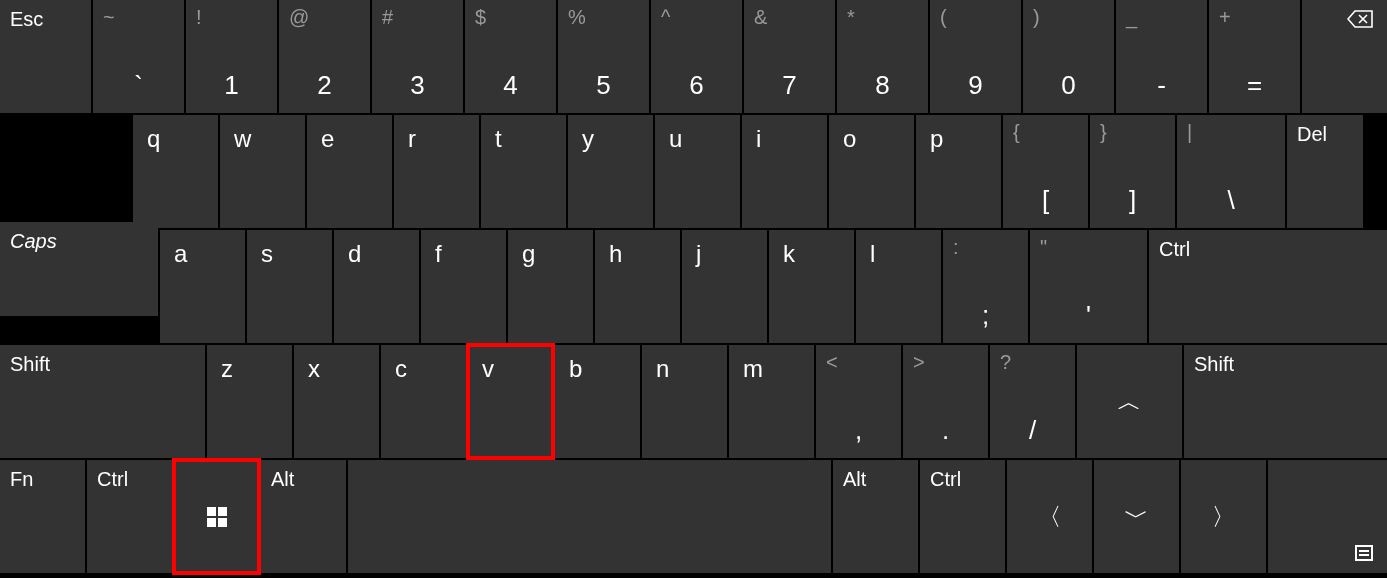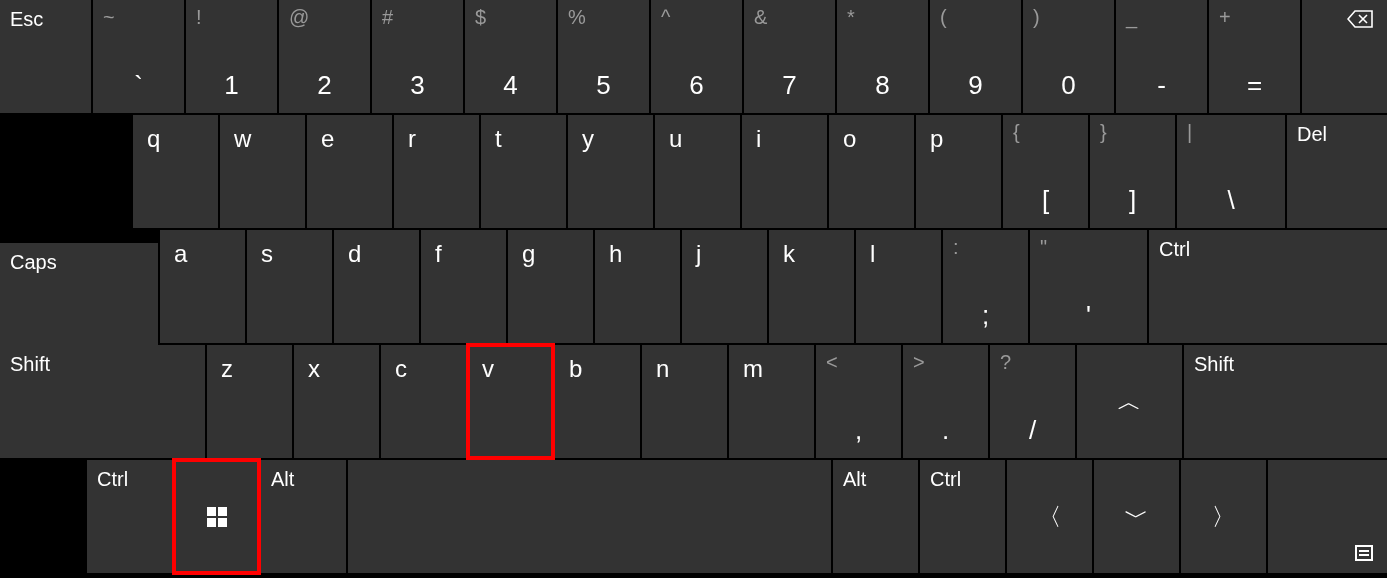--- a/index.html
+++ b/index.html
@@ -211,25 +211,25 @@
     <span class="lower center-lower">[</span>
   </div>
   <div class="key" style="left:1090px;top:115px;width:85px;height:113px;">
     <span class="upper faded">}</span>
     <span class="lower center-lower">]</span>
   </div>
   <div class="key" style="left:1177px;top:115px;width:108px;height:113px;">
     <span class="upper faded">|</span>
     <span class="lower center-lower">\</span>
   </div>
-  <div class="key" style="left:1287px;top:115px;width:100px;height:113px;">
+  <div class="key" style="left:1287px;top:115px;width:76px;height:113px;">
     <span class="label-top-left">Del</span>
   </div>
 
-  <div class="key" style="left:0px;top:243px;width:158px;height:114px;">
+  <div class="key" style="left:0px;top:222px;width:158px;height:94px;font-style:italic;">
     <span class="label-top-left">Caps</span>
   </div>
   <div class="key" style="left:160px;top:230px;width:85px;height:113px;">
       <span class="letter">a</span>
     </div>
   <div class="key" style="left:247px;top:230px;width:85px;height:113px;">
       <span class="letter">s</span>
     </div>
   <div class="key" style="left:334px;top:230px;width:85px;height:113px;">
       <span class="letter">d</span>
@@ -300,20 +300,23 @@
     <span class="upper faded">?</span>
     <span class="lower center-lower">/</span>
   </div>
   <div class="key" style="left:1077px;top:345px;width:105px;height:113px;">
     <span class="arrow-glyph">︿</span>
   </div>
   <div class="key" style="left:1184px;top:345px;width:203px;height:113px;">
     <span class="label-top-left">Shift</span>
   </div>
 
+  <div class="key" style="left:0px;top:460px;width:85px;height:113px;">
+    <span class="label-top-left">Fn</span>
+  </div>
   <div class="key" style="left:87px;top:460px;width:85px;height:113px;">
     <span class="label-top-left">Ctrl</span>
   </div>
   <div class="key highlight" style="left:174px;top:460px;width:85px;height:113px;">
     <div class="win-icon">
       <span class="wa"></span>
         <span class="wb"></span>
         <span class="wc"></span>
         <span class="wd"></span>
     </div>

